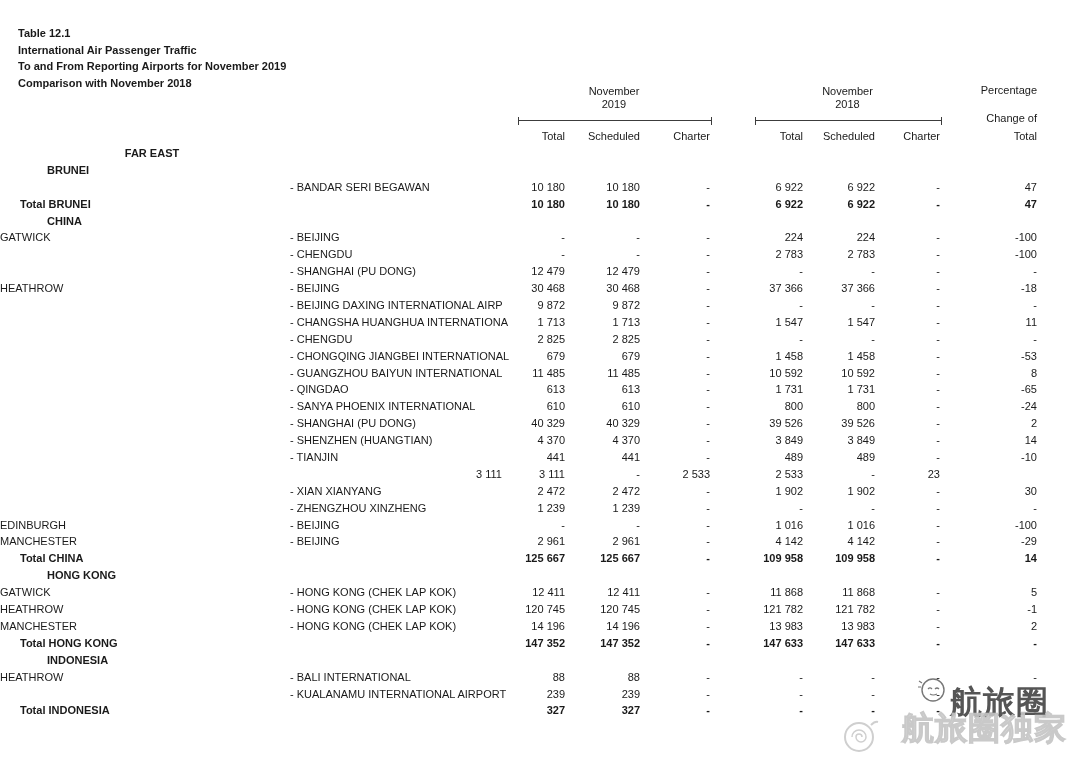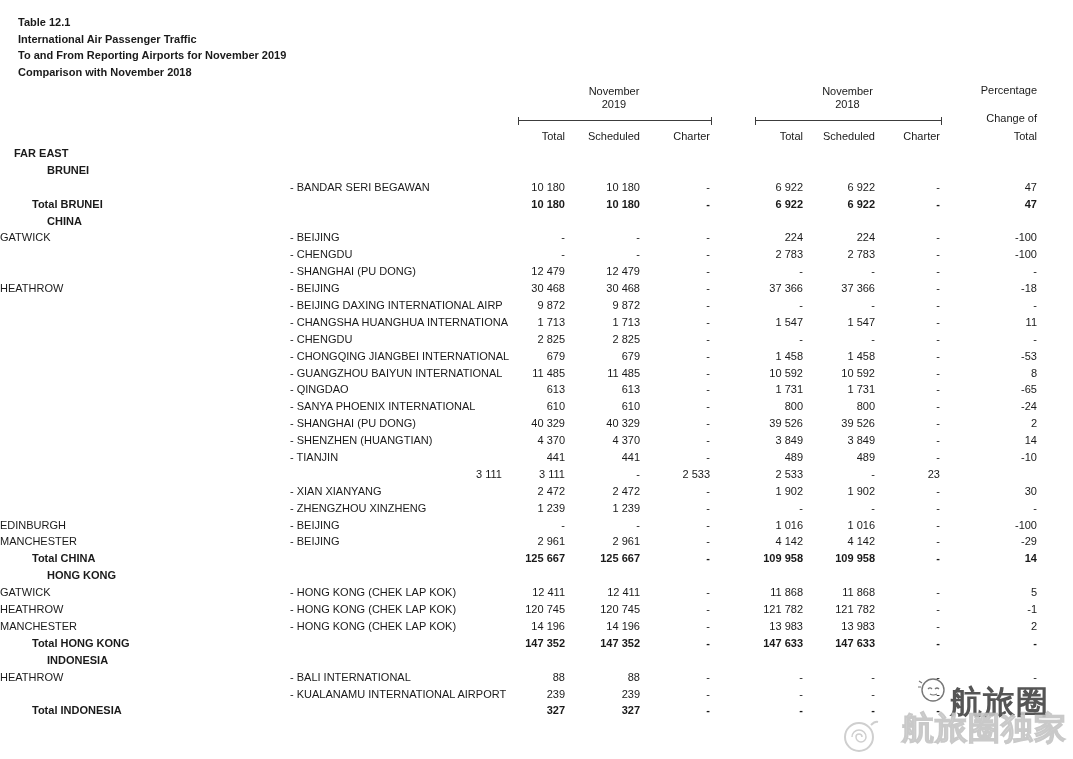--- a/index.html
+++ b/index.html
@@ -1,21 +1,21 @@
 <!DOCTYPE html>
 <html><head>
 <meta charset="utf-8">
 <style>
   html,body { margin:0; padding:0; background:#ffffff; }
   .page {
     position:relative; width:1073px; height:759px; background:#ffffff;
     font-family:"Liberation Sans", sans-serif; color:#1a1a1a; overflow:hidden;
   }
   
-  .title-block { position:absolute; left:18px; top:14px; }
+  .title-block { position:absolute; left:18px; top:25px; }
   .title-block div { font-size:11px; font-weight:bold; line-height:16.7px; white-space:nowrap; }
 
   
   .hdr { position:absolute; font-size:11px; font-weight:normal; line-height:13px; white-space:nowrap; }
   .hdr-nov19 { left:518px; top:85px; width:192px; text-align:center; }
   .hdr-nov18 { left:755px; top:85px; width:185px; text-align:center; }
   .bracket { position:absolute; top:117px; height:8px; border-left:1px solid #3c3c3c; border-right:1px solid #3c3c3c; }
   .bracket::before { content:""; position:absolute; left:0; right:0; top:3px; border-top:1px solid #3c3c3c; }
   .bracket19 { left:518px; width:192px; }
   .bracket18 { left:755px; width:185px; }
@@ -32,24 +32,24 @@
 
   
   .tbl { position:absolute; left:0; top:145px; width:1037px; }
   .row {
     display:grid;
     grid-template-columns:290px 212px 63px 75px 70px 93px 72px 65px 97px;
     height:16.9px; line-height:16.9px; font-size:11px;
   }
   .c { white-space:nowrap; }
   .c.num { text-align:right; }
-  .c.label.region  { padding-left:14px; font-weight:bold; }
+  .c.label.region  { padding-left:14px; font-weight:bold;text-align:center; }
   .c.label.country { padding-left:47px; font-weight:bold; }
   .c.label.airport { }
-  .c.label.totalrow{ padding-left:32px; font-weight:bold; }
+  .c.label.totalrow{ padding-left:20px; font-weight:bold; }
   .row.total .num  { font-weight:bold; }
 
   
   .watermark { position:absolute; right:6px; bottom:6px; width:230px; height:72px; pointer-events:none; }
   .wm-brand {
     position:absolute; right:18px; top:0; font-size:32px; font-weight:bold; color:#555555;
     letter-spacing:1px; white-space:nowrap;
   }
   .wm-ghost {
     position:absolute; right:0; bottom:2px; font-size:32px; font-weight:bold;

